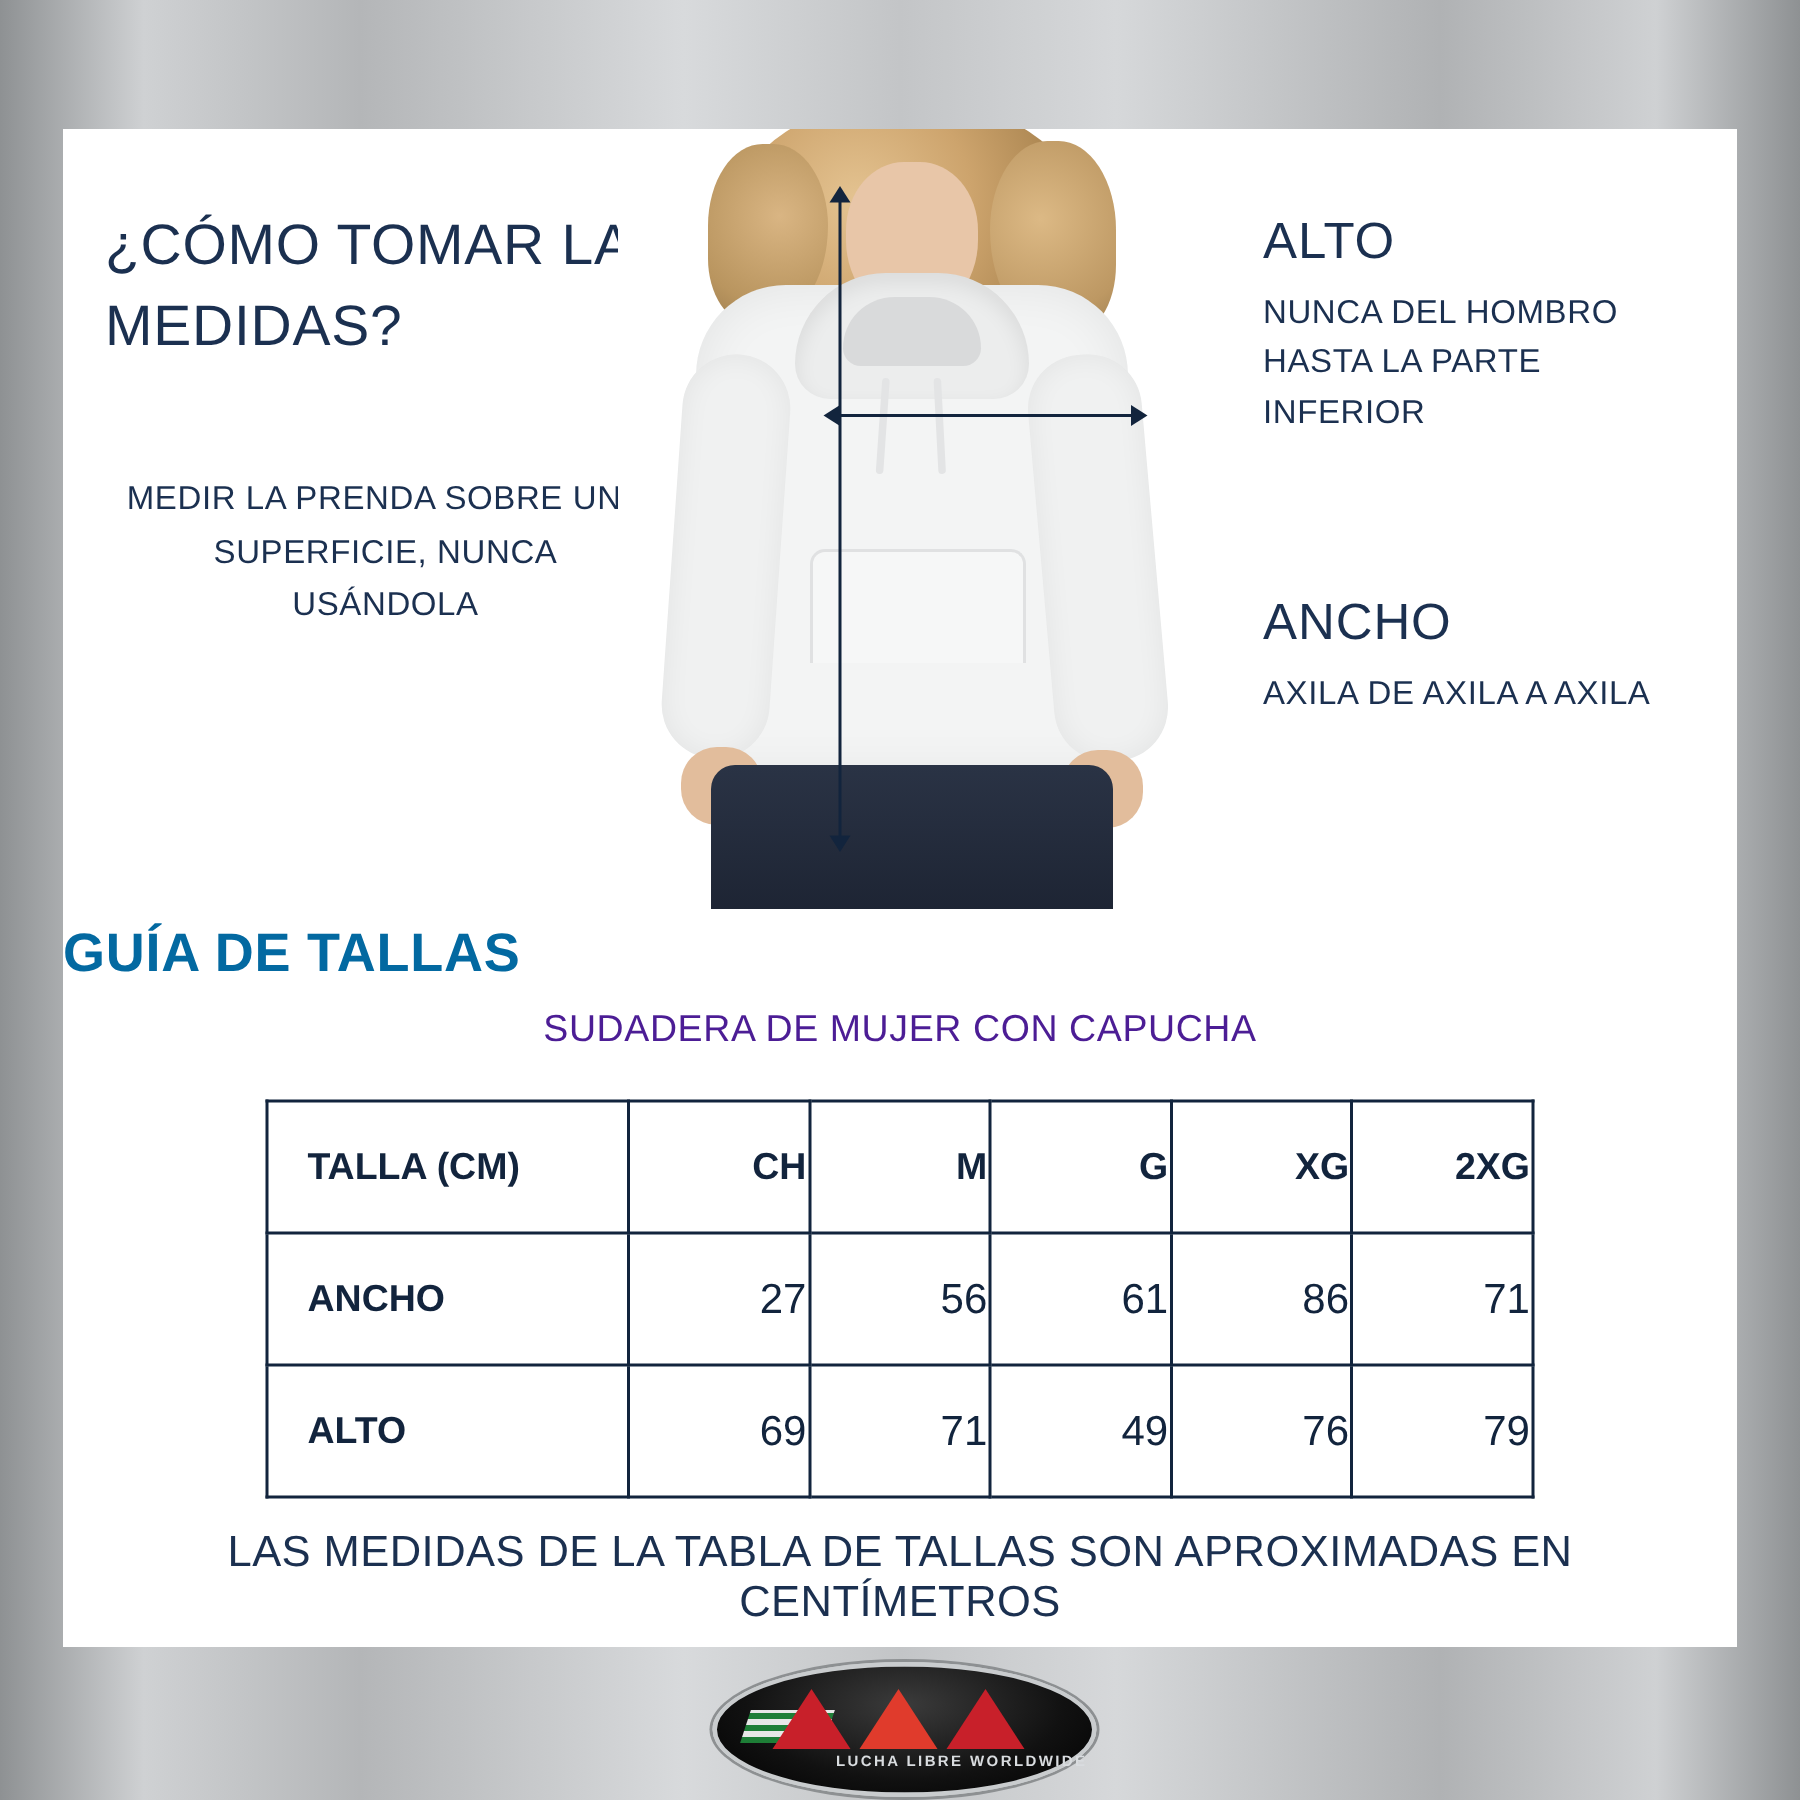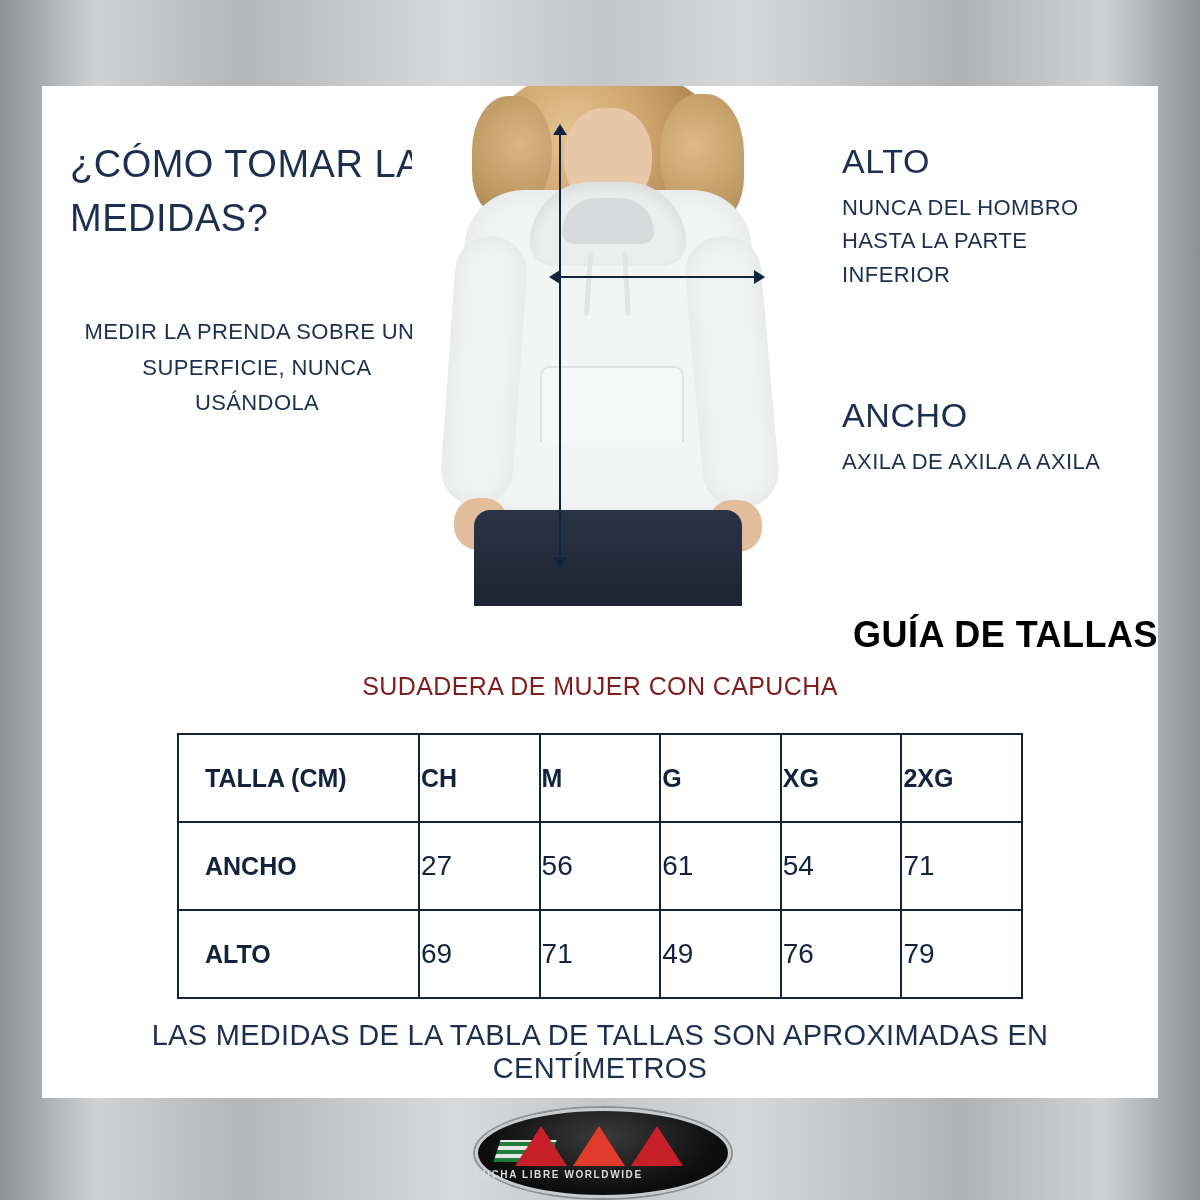--- a/index.html
+++ b/index.html
@@ -265,44 +265,44 @@
   .callout-body {
     font-size: 22px;
     line-height: 1.52;
     letter-spacing: .4px;
   }
   .callout-alto { top: 56px; }
   .callout-ancho { top: 310px; }
 
   
   .guide-title {
-    text-align: right;
-    color: #000000;
+    text-align: left;
+    color: #0369a1;
     font-size: 36px;
     font-weight: bold;
     letter-spacing: .5px;
     margin: 8px 0 0 0;
   }
   .guide-sub {
     text-align: center;
-    color: #7f1d1d;
+    color: #4c1d95;
     font-size: 25px;
     letter-spacing: .4px;
     margin: 16px 0 0 0;
   }
   table.sizes {
     border-collapse: collapse;
     margin: 32px auto 16px auto;
     width: 846px;
     table-layout: fixed;
   }
   table.sizes td {
     border: 2px solid #12243d;
     height: 84px;
-    text-align: left;
+    text-align: right;
     color: #12243d;
     font-size: 28px;
   }
   table.sizes tr td:first-child {
     width: 212px;
     font-weight: bold;
     font-size: 25px;
     text-align: left;
     padding-left: 26px;
   }
@@ -355,21 +355,21 @@
     height: 22px;
     background: repeating-linear-gradient(0deg,#1f8a3b 0 4px,#ffffff 4px 8px);
     opacity: .9;
     transform: skewX(-18deg);
   }
   .logo-text {
     position: absolute;
     left: 0;
     bottom: 12px;
     width: 250px;
-    text-align: left;
+    text-align: right;
     color: #d9dcdf;
     font-size: 10px;
     letter-spacing: 1.6px;
     font-weight: bold;
   }
 </style>
 </head>
 <body>
 
 <div class="page">
@@ -424,21 +424,21 @@
             <td>M</td>
             <td>G</td>
             <td>XG</td>
             <td>2XG</td>
           </tr>
           <tr>
             <td>ANCHO</td>
             <td>27</td>
             <td>56</td>
             <td>61</td>
-            <td>54</td>
+            <td>86</td>
             <td>71</td>
           </tr>
           <tr>
             <td>ALTO</td>
             <td>69</td>
             <td>71</td>
             <td>49</td>
             <td>76</td>
             <td>79</td>
           </tr>

